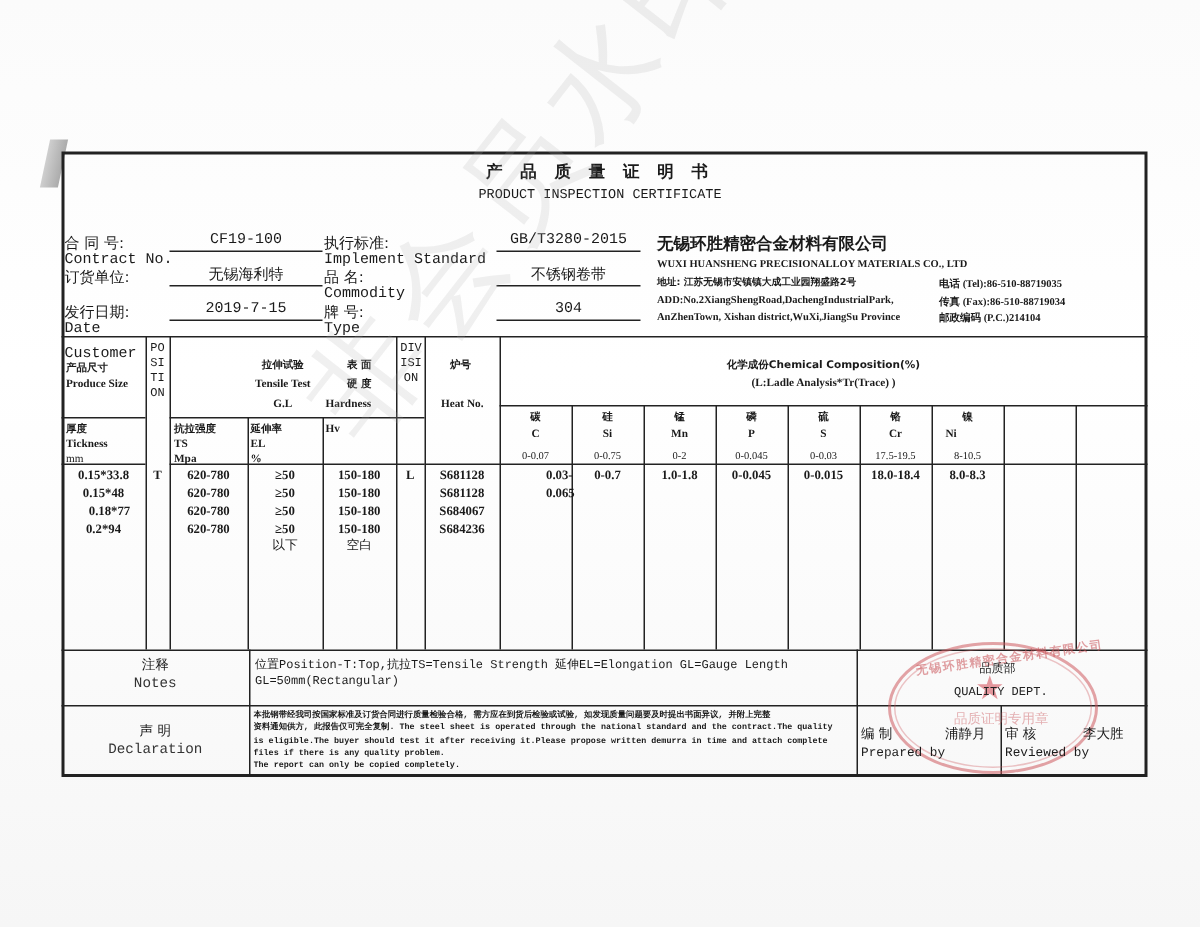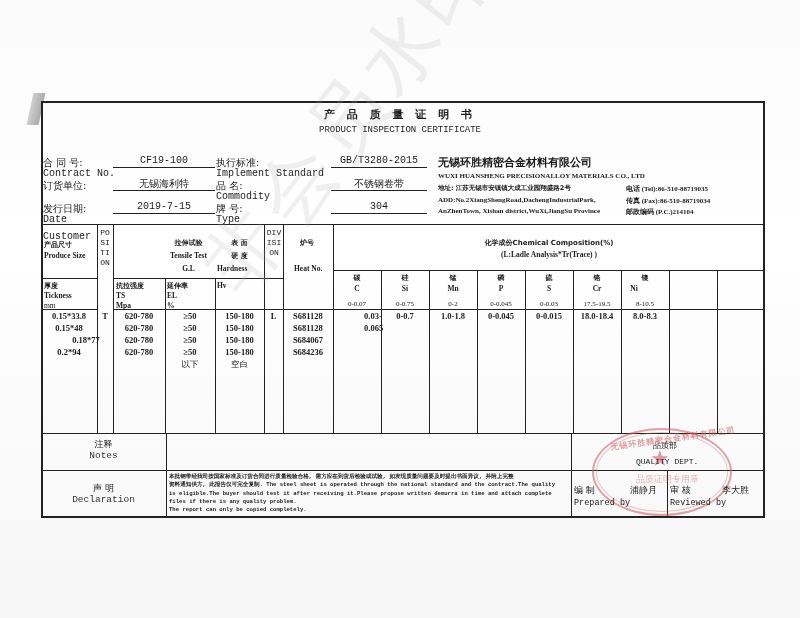--- a/index.html
+++ b/index.html
@@ -184,21 +184,21 @@
   <div class="cell data" style="left:621px;top:311px;width:48px;">8.0-8.3</div>
 </div>
 <div>
   <div class="cell data" style="left:41px;top:323px;width:56px;">0.15*48</div>
   <div class="cell data" style="left:113px;top:323px;width:52px;">620-780</div>
   <div class="cell data" style="left:165px;top:323px;width:50px;">≥50</div>
   <div class="cell data" style="left:215px;top:323px;width:49px;">150-180</div>
   <div class="cell data" style="left:283px;top:323px;width:50px;">S681128</div>
 </div>
 <div>
-  <div class="cell data" style="left:44px;top:335px;width:56px;padding-left:28px;">0.18*77</div>
+  <div class="cell data" style="left:31px;top:335px;width:56px;padding-left:28px;">0.18*77</div>
   <div class="cell data" style="left:113px;top:335px;width:52px;">620-780</div>
   <div class="cell data" style="left:165px;top:335px;width:50px;">≥50</div>
   <div class="cell data" style="left:215px;top:335px;width:49px;">150-180</div>
   <div class="cell data" style="left:283px;top:335px;width:50px;">S684067</div>
 </div>
 <div>
   <div class="cell data" style="left:41px;top:347px;width:56px;">0.2*94</div>
   <div class="cell data" style="left:113px;top:347px;width:52px;">620-780</div>
   <div class="cell data" style="left:165px;top:347px;width:50px;">≥50</div>
   <div class="cell data" style="left:215px;top:347px;width:49px;">150-180</div>
@@ -207,20 +207,22 @@
 <div>
   <div class="cell data" style="left:165px;top:359px;width:50px;font-family:'DejaVu Sans',sans-serif;font-weight:normal;">以下</div>
   <div class="cell data" style="left:215px;top:359px;width:49px;font-family:'DejaVu Sans',sans-serif;font-weight:normal;">空白</div>
 </div>
 
 <div class="cell notes-lbl" style="left:41px;top:438px;width:125px;">
   <div>注释</div>
   <div class="en">Notes</div>
 </div>
 <div class="cell notes-text" style="left:170px;top:438px;width:400px;">
+  <div>位置Position-T:Top,抗拉TS=Tensile Strength 延伸EL=Elongation GL=Gauge Length</div>
+  <div>GL=50mm(Rectangular)</div>
 </div>
 
 <div class="cell notes-lbl" style="left:41px;top:482px;width:125px;">
   <div>声  明</div>
   <div class="en">Declaration</div>
 </div>
 <div class="cell decl-text" style="left:169px;top:473px;width:402px;white-space:nowrap;overflow:hidden;">
   <div>本批钢带经我司按国家标准及订货合同进行质量检验合格, 需方应在到货后检验或试验, 如发现质量问题要及时提出书面异议, 并附上完整</div>
   <div>资料通知供方, 此报告仅可完全复制. The steel sheet is operated through the national standard and the contract.The quality</div>
   <div>is eligible.The buyer should test it after receiving it.Please propose written demurra in time and attach complete</div>

